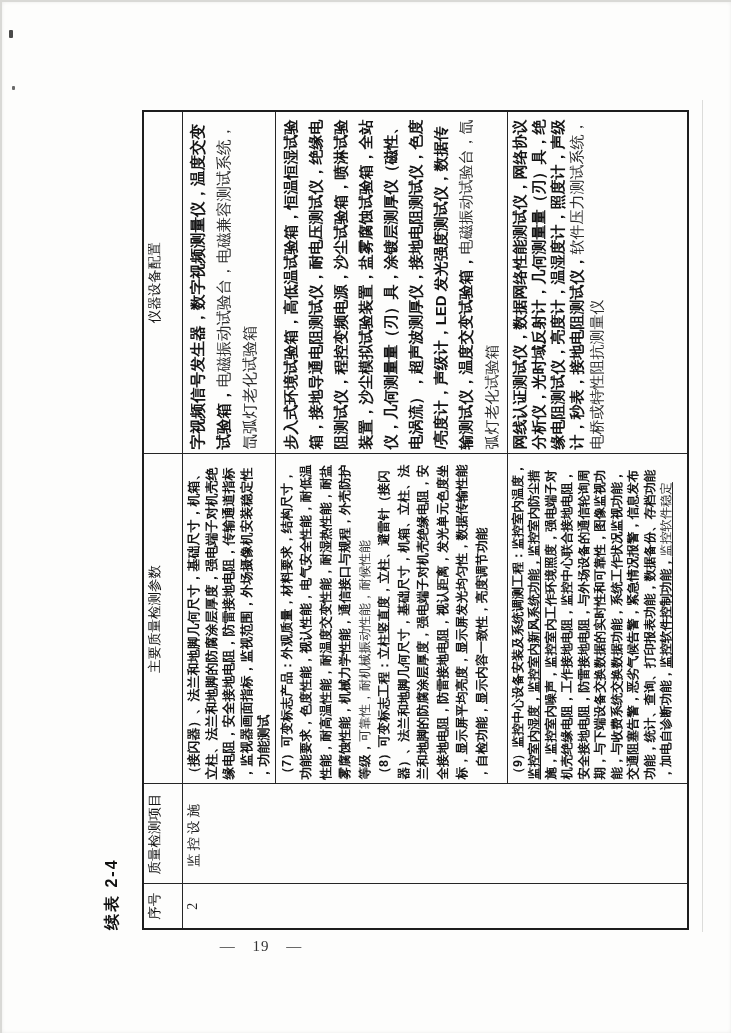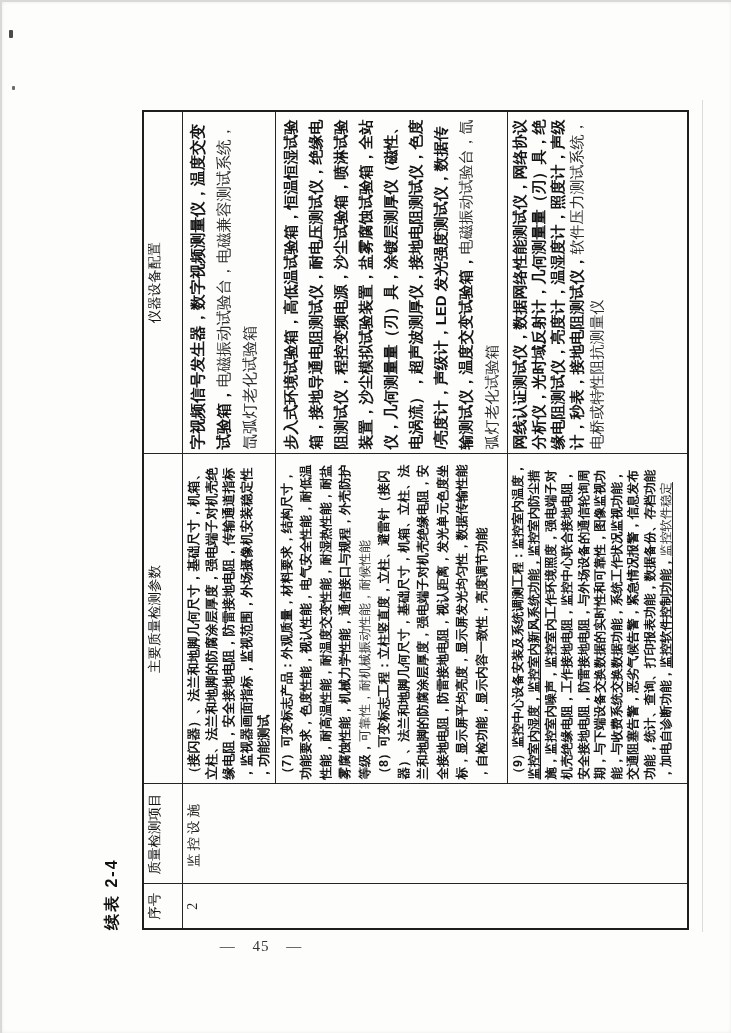--- a/index.html
+++ b/index.html
@@ -118,15 +118,15 @@
       </tr>
     </tbody>
       </table>
 
   </div>
 
   <div class="fold-line"></div>
   <div class="speck-1"></div>
   <div class="speck-2"></div>
 
-  <div class="page-number">— 45 —</div>
+  <div class="page-number">— 19 —</div>
 
 </div>
 
 </body></html>

